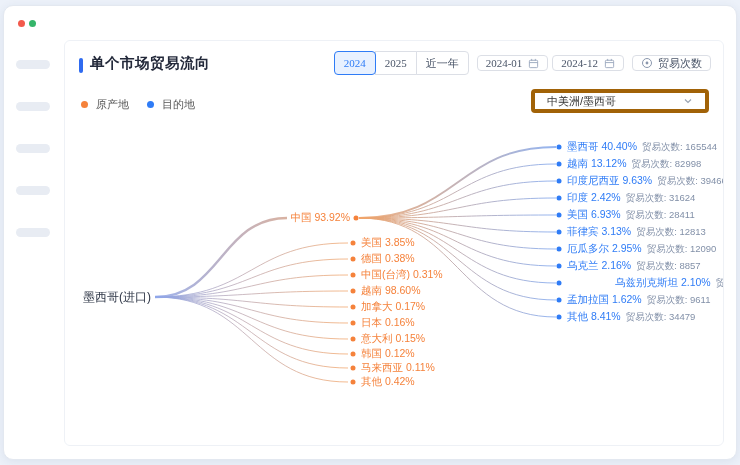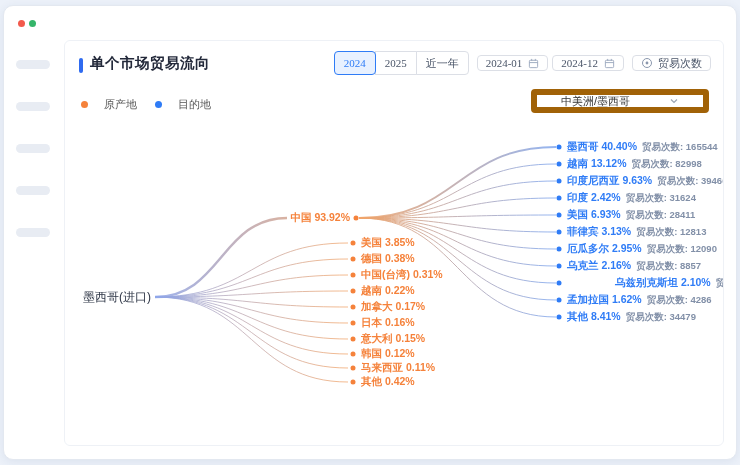--- a/index.html
+++ b/index.html
@@ -44,39 +44,39 @@
   .seg.active { color:#2f7cf6; border-color:#2f7cf6; background:#e8f1ff; position:relative; z-index:1; border-radius:4px; }
   .date-group { display:flex; gap:4px; }
   .datebox, .metricbox {
     height:16px; border:1px solid #dcdfe6; border-radius:4px; background:#fff;
     display:flex; align-items:center; gap:6px; padding:0 8px;
     font-size:11px; color:#4a5568; cursor:pointer;
   }
   .metricbox { gap:5px; }
 
   .legend { position:absolute; left:16px; top:56px; display:flex; gap:18px; align-items:center; }
-  .legend-item { display:flex; align-items:center; gap:16px; font-size:11px; color:#555; }
+  .legend-item { display:flex; align-items:center; gap:8px; font-size:11px; color:#555; }
   .legend-dot { width:7px; height:7px; border-radius:50%; }
 
   .region-select {
     position:absolute; right:14px; top:48px; width:178px; height:24px;
-    border:6px solid #a16207; border-radius:4px; background:#fff;
+    border:4px solid #a16207; border-radius:4px; background:#fff;
     display:flex; align-items:center; justify-content:space-between;
-    padding:0 24px; font-size:11px; color:#333; cursor:pointer;
+    padding:0 12px; font-size:11px; color:#333; cursor:pointer;
   }
 
   .chart { position:absolute; left:8px; top:84px; width:646px; height:300px; }
   .chart svg { position:absolute; left:0; top:0; }
   .node-dot {
     position:absolute; width:5px; height:5px; border-radius:50%;
     transform:translate(-50%,-50%);
   }
   .node-label {
     position:absolute; transform:translateY(-50%); white-space:nowrap;
-    font-size:10.5px; display:flex; gap:5px; align-items:baseline; cursor:pointer;font-weight:bold;
+    font-size:10.5px; display:flex; gap:5px; align-items:baseline; cursor:pointer;
   }
   .node-label.anchor-right { transform:translate(-100%,-50%); }
   .root-label { font-size:12px; color:#2e3646; font-weight:500; }
   .dest-sub { font-size:9.5px; color:#8290a8; }
 </style>
 </head>
 <body>
 
 <div class="window">
   <div class="titlebar">
@@ -196,21 +196,21 @@
         <span class="node-dot" style="left: 280px; top: 134px; background: rgb(245, 130, 59);"></span>
         <div class="node-label" style="left: 288px; top: 134px;">
           <span style="color: rgb(245, 130, 59);">德国 0.38%</span>
         </div>
         <span class="node-dot" style="left: 280px; top: 150px; background: rgb(245, 130, 59);"></span>
         <div class="node-label" style="left: 288px; top: 150px;">
           <span style="color: rgb(245, 130, 59);">中国(台湾) 0.31%</span>
         </div>
         <span class="node-dot" style="left: 280px; top: 166px; background: rgb(245, 130, 59);"></span>
         <div class="node-label" style="left: 288px; top: 166px;">
-          <span style="color: rgb(245, 130, 59);">越南 0.22%</span>
+          <span style="color: rgb(245, 130, 59);">越南 98.60%</span>
         </div>
         <span class="node-dot" style="left: 280px; top: 182px; background: rgb(245, 130, 59);"></span>
         <div class="node-label" style="left: 288px; top: 182px;">
           <span style="color: rgb(245, 130, 59);">加拿大 0.17%</span>
         </div>
         <span class="node-dot" style="left: 280px; top: 198px; background: rgb(245, 130, 59);"></span>
         <div class="node-label" style="left: 288px; top: 198px;">
           <span style="color: rgb(245, 130, 59);">日本 0.16%</span>
         </div>
         <span class="node-dot" style="left: 280px; top: 214px; background: rgb(245, 130, 59);"></span>
@@ -270,21 +270,21 @@
           <span class="dest-sub">贸易次数: 8857</span>
         </div>
         <span class="node-dot" style="left: 486px; top: 158px; background: rgb(47, 124, 246);"></span>
         <div class="node-label" style="left: 494px; top: 158px;">
           <span style="color: rgb(47, 124, 246); margin-left: 48px;">乌兹别克斯坦 2.10%</span>
           <span class="dest-sub">贸易次数: 8625</span>
         </div>
         <span class="node-dot" style="left: 486px; top: 175px; background: rgb(47, 124, 246);"></span>
         <div class="node-label" style="left: 494px; top: 175px;">
           <span style="color: rgb(47, 124, 246);">孟加拉国 1.62%</span>
-          <span class="dest-sub">贸易次数: 4286</span>
+          <span class="dest-sub">贸易次数: 9611</span>
         </div>
         <span class="node-dot" style="left: 486px; top: 192px; background: rgb(47, 124, 246);"></span>
         <div class="node-label" style="left: 494px; top: 192px;">
           <span style="color: rgb(47, 124, 246);">其他 8.41%</span>
           <span class="dest-sub">贸易次数: 34479</span>
         </div>
       </div>
   </div>
 </div>
 

